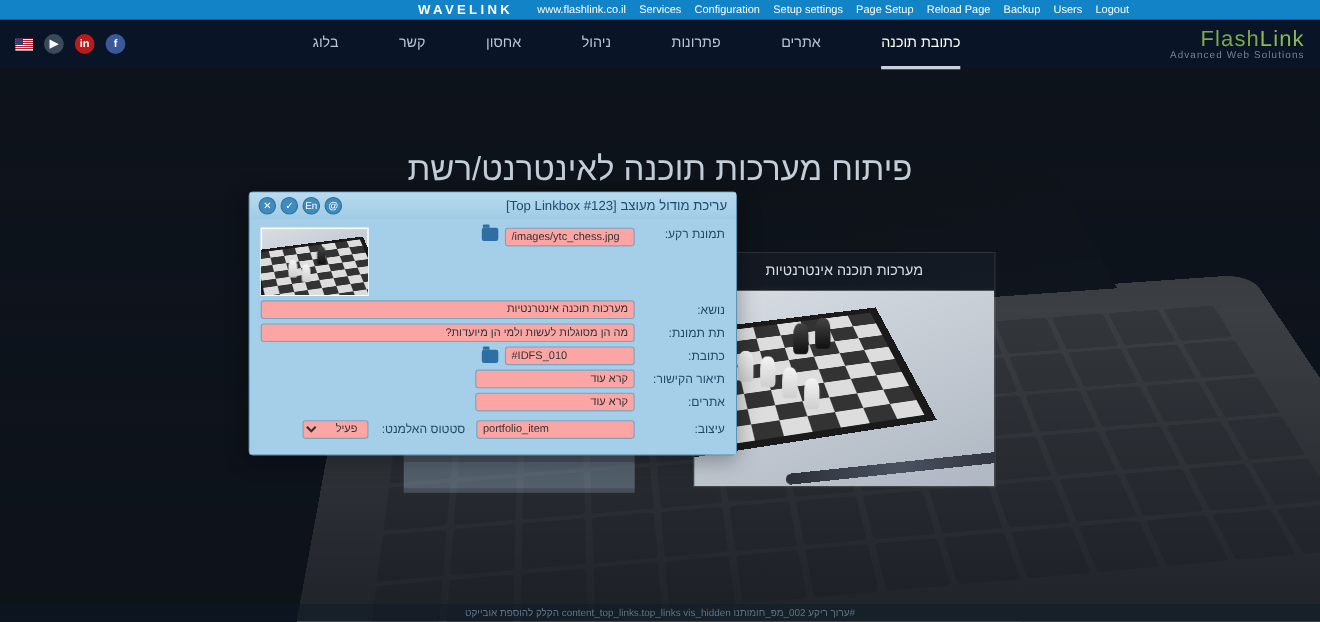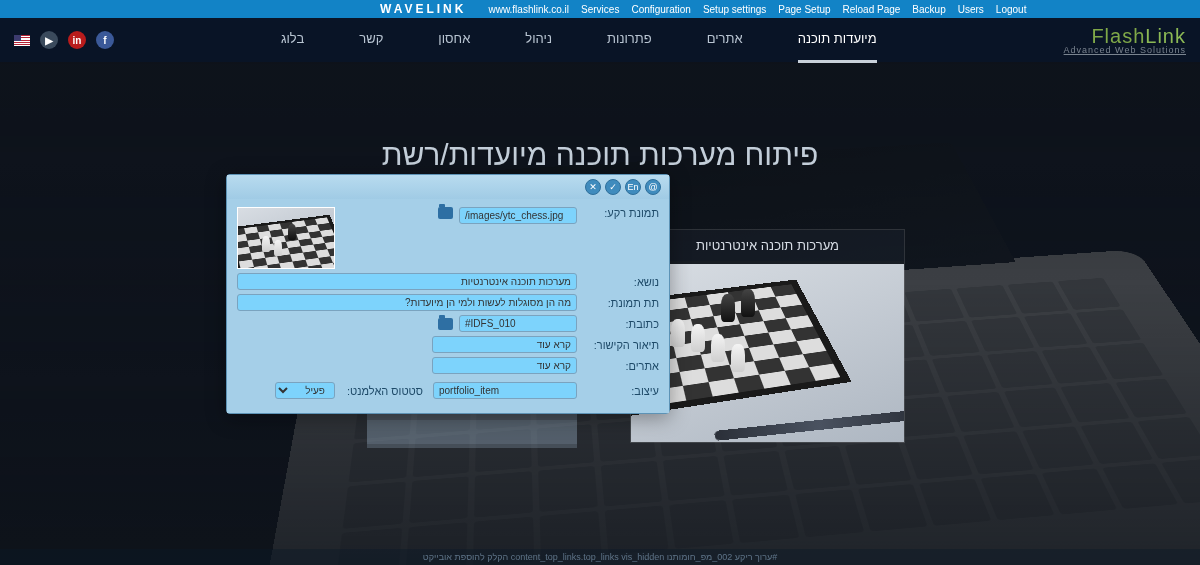--- a/index.html
+++ b/index.html
@@ -16,21 +16,21 @@
 .flag { width: 16px; height: 11px; background: linear-gradient(#b22234 0 8%,#fff 8% 16%,#b22234 16% 24%,#fff 24% 32%,#b22234 32% 40%,#fff 40% 48%,#b22234 48% 56%,#fff 56% 64%,#b22234 64% 72%,#fff 72% 80%,#b22234 80% 88%,#fff 88% 100%); position: relative; }
 .flag::before{content:"";position:absolute;top:0;left:0;width:7px;height:6px;background:#3c3b6e;}
 .soc { width: 18px; height: 18px; border-radius: 50%; background: #3a4a5c; color:#fff; display:flex; align-items:center; justify-content:center; font-size:10px; font-weight:bold; cursor:pointer;}
 .soc.in{background:#b91c1c;} .soc.fb{background:#3b5998;}
 .nav-links { display: flex; gap: 55px; direction: rtl; }
 .nav-links a { color: #b9c5d2; font-size: 13px; text-decoration:none; padding: 14px 0; cursor:pointer; }
 .nav-links a.active { color:#fff; border-bottom: 3px solid #c9d1da; }
 .logo { text-align: right; margin-left: 20px; }
 .logo .l1{ color:#7fa848; font-size:20px; font-weight:300; letter-spacing:1px;}
 .logo .l1 b{color:#8cb955;}
-.logo .l2{ color:#7a848f; font-size:9px; letter-spacing:1px; margin-top:-3px;text-decoration:underline;}
+.logo .l2{ color:#7a848f; font-size:9px; letter-spacing:1px; margin-top:-3px;}
 
 
 .hero-bg { position:absolute; top:0; left:0; right:0; bottom:0; overflow:hidden; filter: brightness(0.55) saturate(0.5); }
 .hero-bg .laptop { position:absolute; right:-50px; bottom:-160px; width:950px; height:600px; background:#e8ebef; border-radius:30px 30px 0 0; transform: perspective(1600px) rotateX(55deg) rotateZ(-8deg); }
 .hero-bg .laptop::before{content:"";position:absolute;top:-320px;left:80px;width:720px;height:330px;background:linear-gradient(160deg,#0a1a2e,#183152);border-radius:12px 12px 0 0;}
 .hero-bg .keys{position:absolute;top:60px;left:60px;right:60px;bottom:120px; display:grid; grid-template-columns:repeat(14,1fr); gap:6px;}
 .hero-bg .keys i{background:#bfc4cb;border-radius:4px;}
 .hero-bg .overlay{position:absolute;inset:0;background:linear-gradient(180deg,rgba(18,35,60,0.8),rgba(18,35,60,0.6),rgba(18,35,60,0.85));}
 
 .hero-title{ position:absolute; top:138px; left:0; right:0; text-align:center; color:#c3ced9; font-size:30px; font-weight:300; direction:rtl; z-index:4;}
@@ -53,21 +53,21 @@
 
 
 .modal{ position:absolute; top:174px; left:226px; width:444px; background:#a5cfe8; border:1px solid #5d93b6; border-radius:4px; z-index:10; box-shadow:0 4px 20px rgba(0,0,0,0.35); direction:rtl; font-size:11px;}
 .modal-head{ display:flex; align-items:center; padding:4px 8px; background:linear-gradient(#b8dbef,#a0cbe5);}
 .modal-head .mtitle{ flex:1; color:#1a4d72; font-size:12px; direction:rtl;}
 .modal-head .btns{ display:flex; gap:4px; direction:ltr;}
 .mbtn{ width:16px;height:16px;border-radius:50%;background:#3f8bbd;color:#fff;display:flex;align-items:center;justify-content:center;font-size:9px;cursor:pointer;border:1px solid #2e6f9b;}
 .modal-body{ padding:8px 10px 10px 10px; background:#a5cfe8;}
 .row{ display:flex; align-items:center; margin-bottom:4px; gap:6px;}
 .row label{ width:76px; color:#1e4a68; padding-left:4px;}
-.row input, .row select{ height:17px; border:1px solid #7aa3bf; border-radius:3px; padding:0 5px; font-size:10px; background:#7dd3fc; color:#333; direction:rtl;}
+.row input, .row select{ height:17px; border:1px solid #7aa3bf; border-radius:3px; padding:0 5px; font-size:10px; background:#fca5a5; color:#333; direction:rtl;}
 .row input{ flex:1; text-align:right;}
 .row input.ltr{ direction:ltr; text-align:left;}
 .folder-ic{ width:15px;height:12px;background:#2e6fa3;border-radius:2px;position:relative;cursor:pointer;}
 .folder-ic::before{content:"";position:absolute;top:-3px;left:1px;width:6px;height:3px;background:#2e6fa3;border-radius:1px 1px 0 0;}
 .top-row{ align-items:flex-start;}
 .top-row .thumb{ width:98px; height:62px; margin-right:auto; background:#fff; position:relative; overflow:hidden; border:1px solid #fff;}
 .top-row .thumb .mini{position:absolute;inset:0;}
 .spacer{ flex:1;}
 .row2{ margin-top:4px;}
 .row select{ width:60px;}
@@ -186,35 +186,35 @@
 </div>
 
 <div class="navbar">
   <div class="left-icons">
     <span class="flag"></span>
     <span class="soc">▶</span>
     <span class="soc in">in</span>
     <span class="soc fb">f</span>
   </div>
   <div class="nav-links">
-    <a class="active">מיועדות תוכנה</a>
+    <a class="active">כתובת תוכנה</a>
     <a>אתרים</a>
     <a>פתרונות</a>
     <a>ניהול</a>
     <a>אחסון</a>
     <a>קשר</a>
     <a>בלוג</a>
   </div>
   <div class="logo">
     <div class="l1"><span>Flash</span><b>Link</b></div>
     <div class="l2">Advanced Web Solutions</div>
   </div>
 </div>
 
-<div class="hero-title">פיתוח מערכות תוכנה מיועדות/רשת</div>
+<div class="hero-title">פיתוח מערכות תוכנה לאינטרנט/רשת</div>
 
 <div class="card">
   <div class="card-title">מערכות תוכנה אינטרנטיות</div>
   <div class="card-img">
     <div class="chess-scene">
       <div class="chess-board" id="cb1">
           <i style="background: rgb(221, 221, 221);"></i>
           <i style="background: rgb(51, 51, 51);"></i>
           <i style="background: rgb(221, 221, 221);"></i>
           <i style="background: rgb(51, 51, 51);"></i>
@@ -290,20 +290,21 @@
   </div>
 </div>
 
 <div class="card-left">
   <div class="bar"></div>
     <div class="bar2"></div>
 </div>
 
 <div class="modal">
   <div class="modal-head">
+    <div class="mtitle">עריכת מודול מעוצב [Top Linkbox #123]</div>
     <div class="btns">
       <span class="mbtn">✕</span>
       <span class="mbtn">✓</span>
       <span class="mbtn">En</span>
       <span class="mbtn">@</span>
     </div>
   </div>
   <div class="modal-body">
     <div class="row top-row">
       <label>תמונת רקע:</label>

